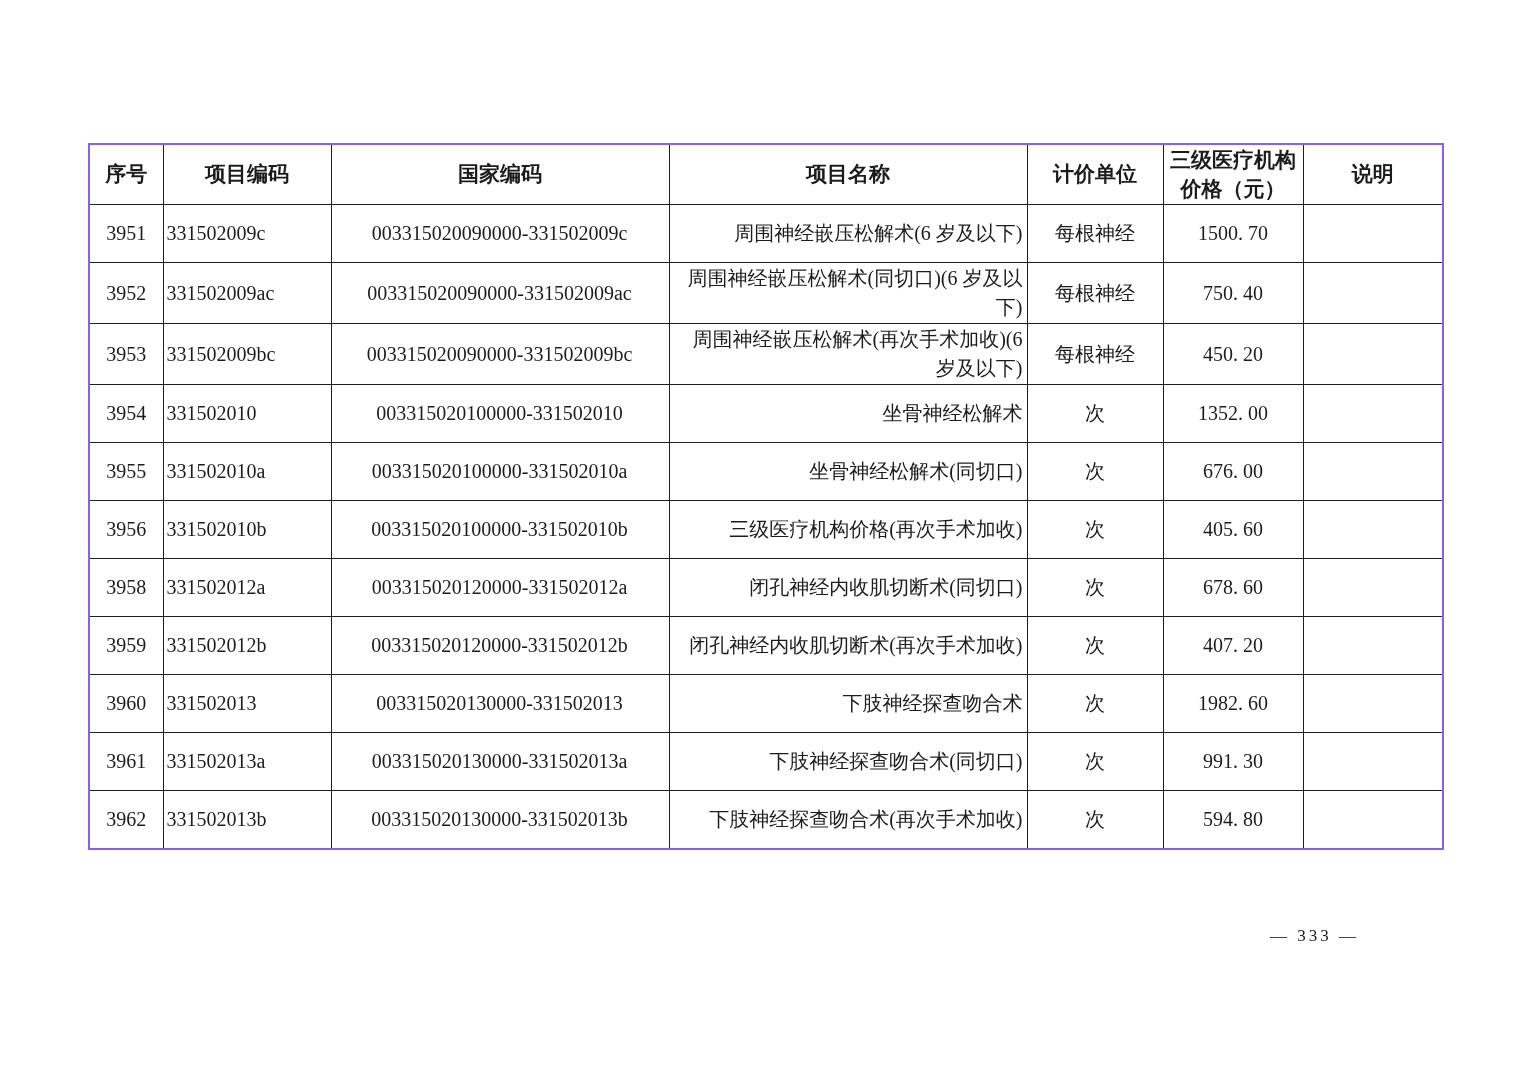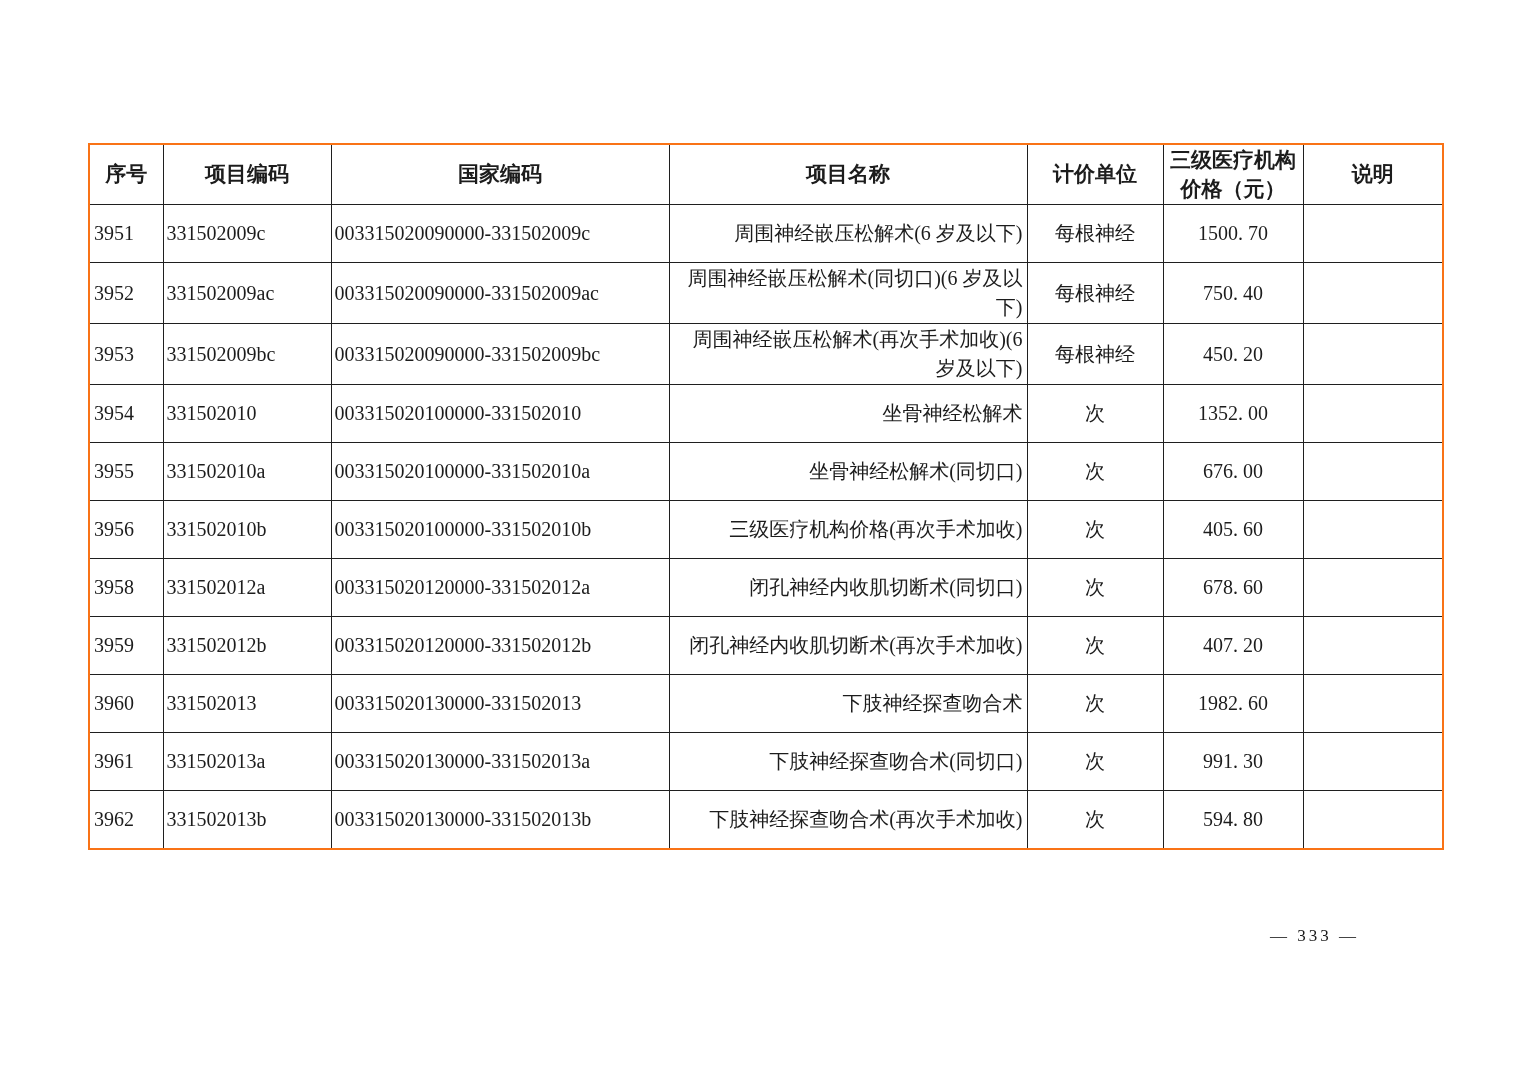--- a/index.html
+++ b/index.html
@@ -16,21 +16,21 @@
     color: #1c1c1c;
     overflow: hidden;
   }
   table.price-table {
     position: absolute;
     left: 88px;
     top: 143px;
     width: 1354px;
     border-collapse: collapse;
     table-layout: fixed;
-    border: 2px solid #f97316;
+    border: 2px solid #8b5cf6;
   }
   .price-table th, .price-table td {
     border: 1px solid #1f1f1f;
     vertical-align: middle;
     overflow: hidden;
   }
   .price-table th {
     font-family: "Liberation Sans", "DejaVu Sans", sans-serif;
     font-weight: bold;
     font-size: 21px;
@@ -38,23 +38,23 @@
     text-align: center;
     height: 57px;
     padding: 1px 5px;
   }
   .price-table td {
     font-size: 20px;
     line-height: 1.45;
     height: 55px;
     padding: 1px 4px;
   }
-  td.c-seq   { }
+  td.c-seq   { text-align: center; }
   td.c-code  { text-align: left; padding-left: 3px; }
-  td.c-ncode { text-align: left; padding-left: 3px; }
+  td.c-ncode { text-align: center; padding-left: 3px; }
   td.c-name  { text-align: right; padding-left: 4px; padding-right: 4px; }
   td.c-unit  { text-align: center; margin-left: 48px; }
   td.c-price { text-align: center; }
   td.c-note  { text-align: center; }
   .page-number {
     position: absolute;
     left: 1270px;
     top: 926px;
     font-size: 17px;
     letter-spacing: 3px;

